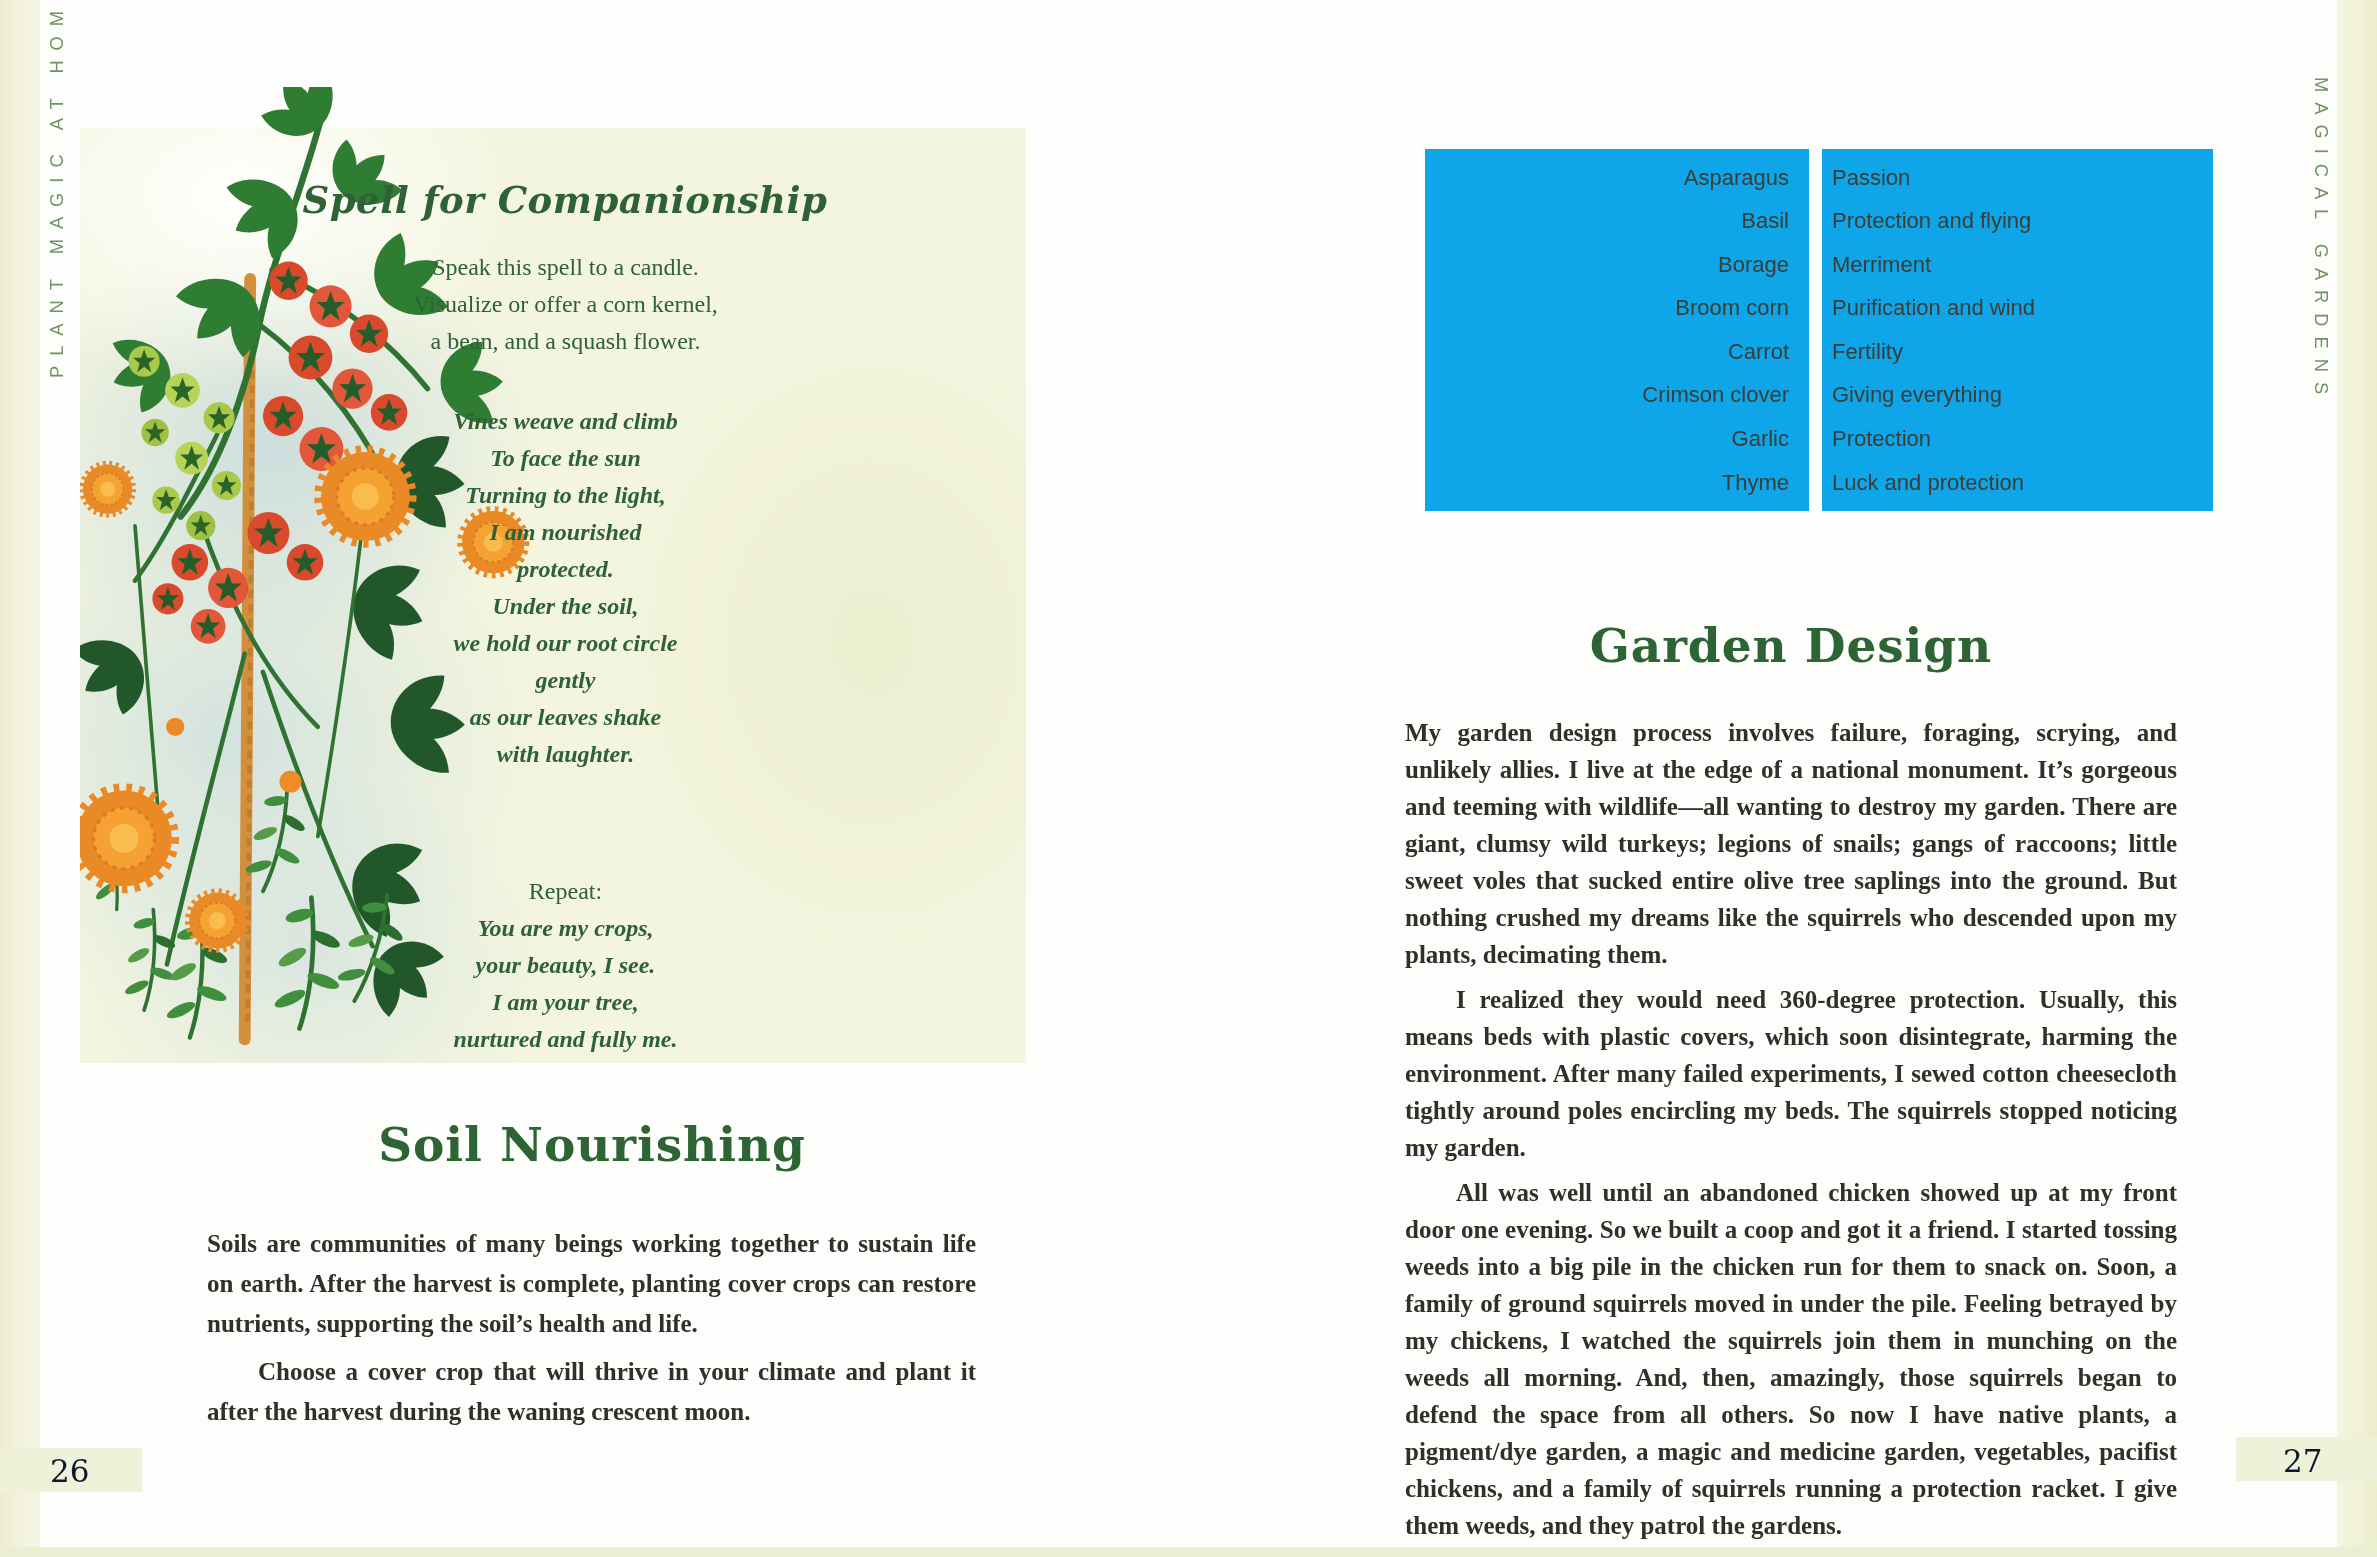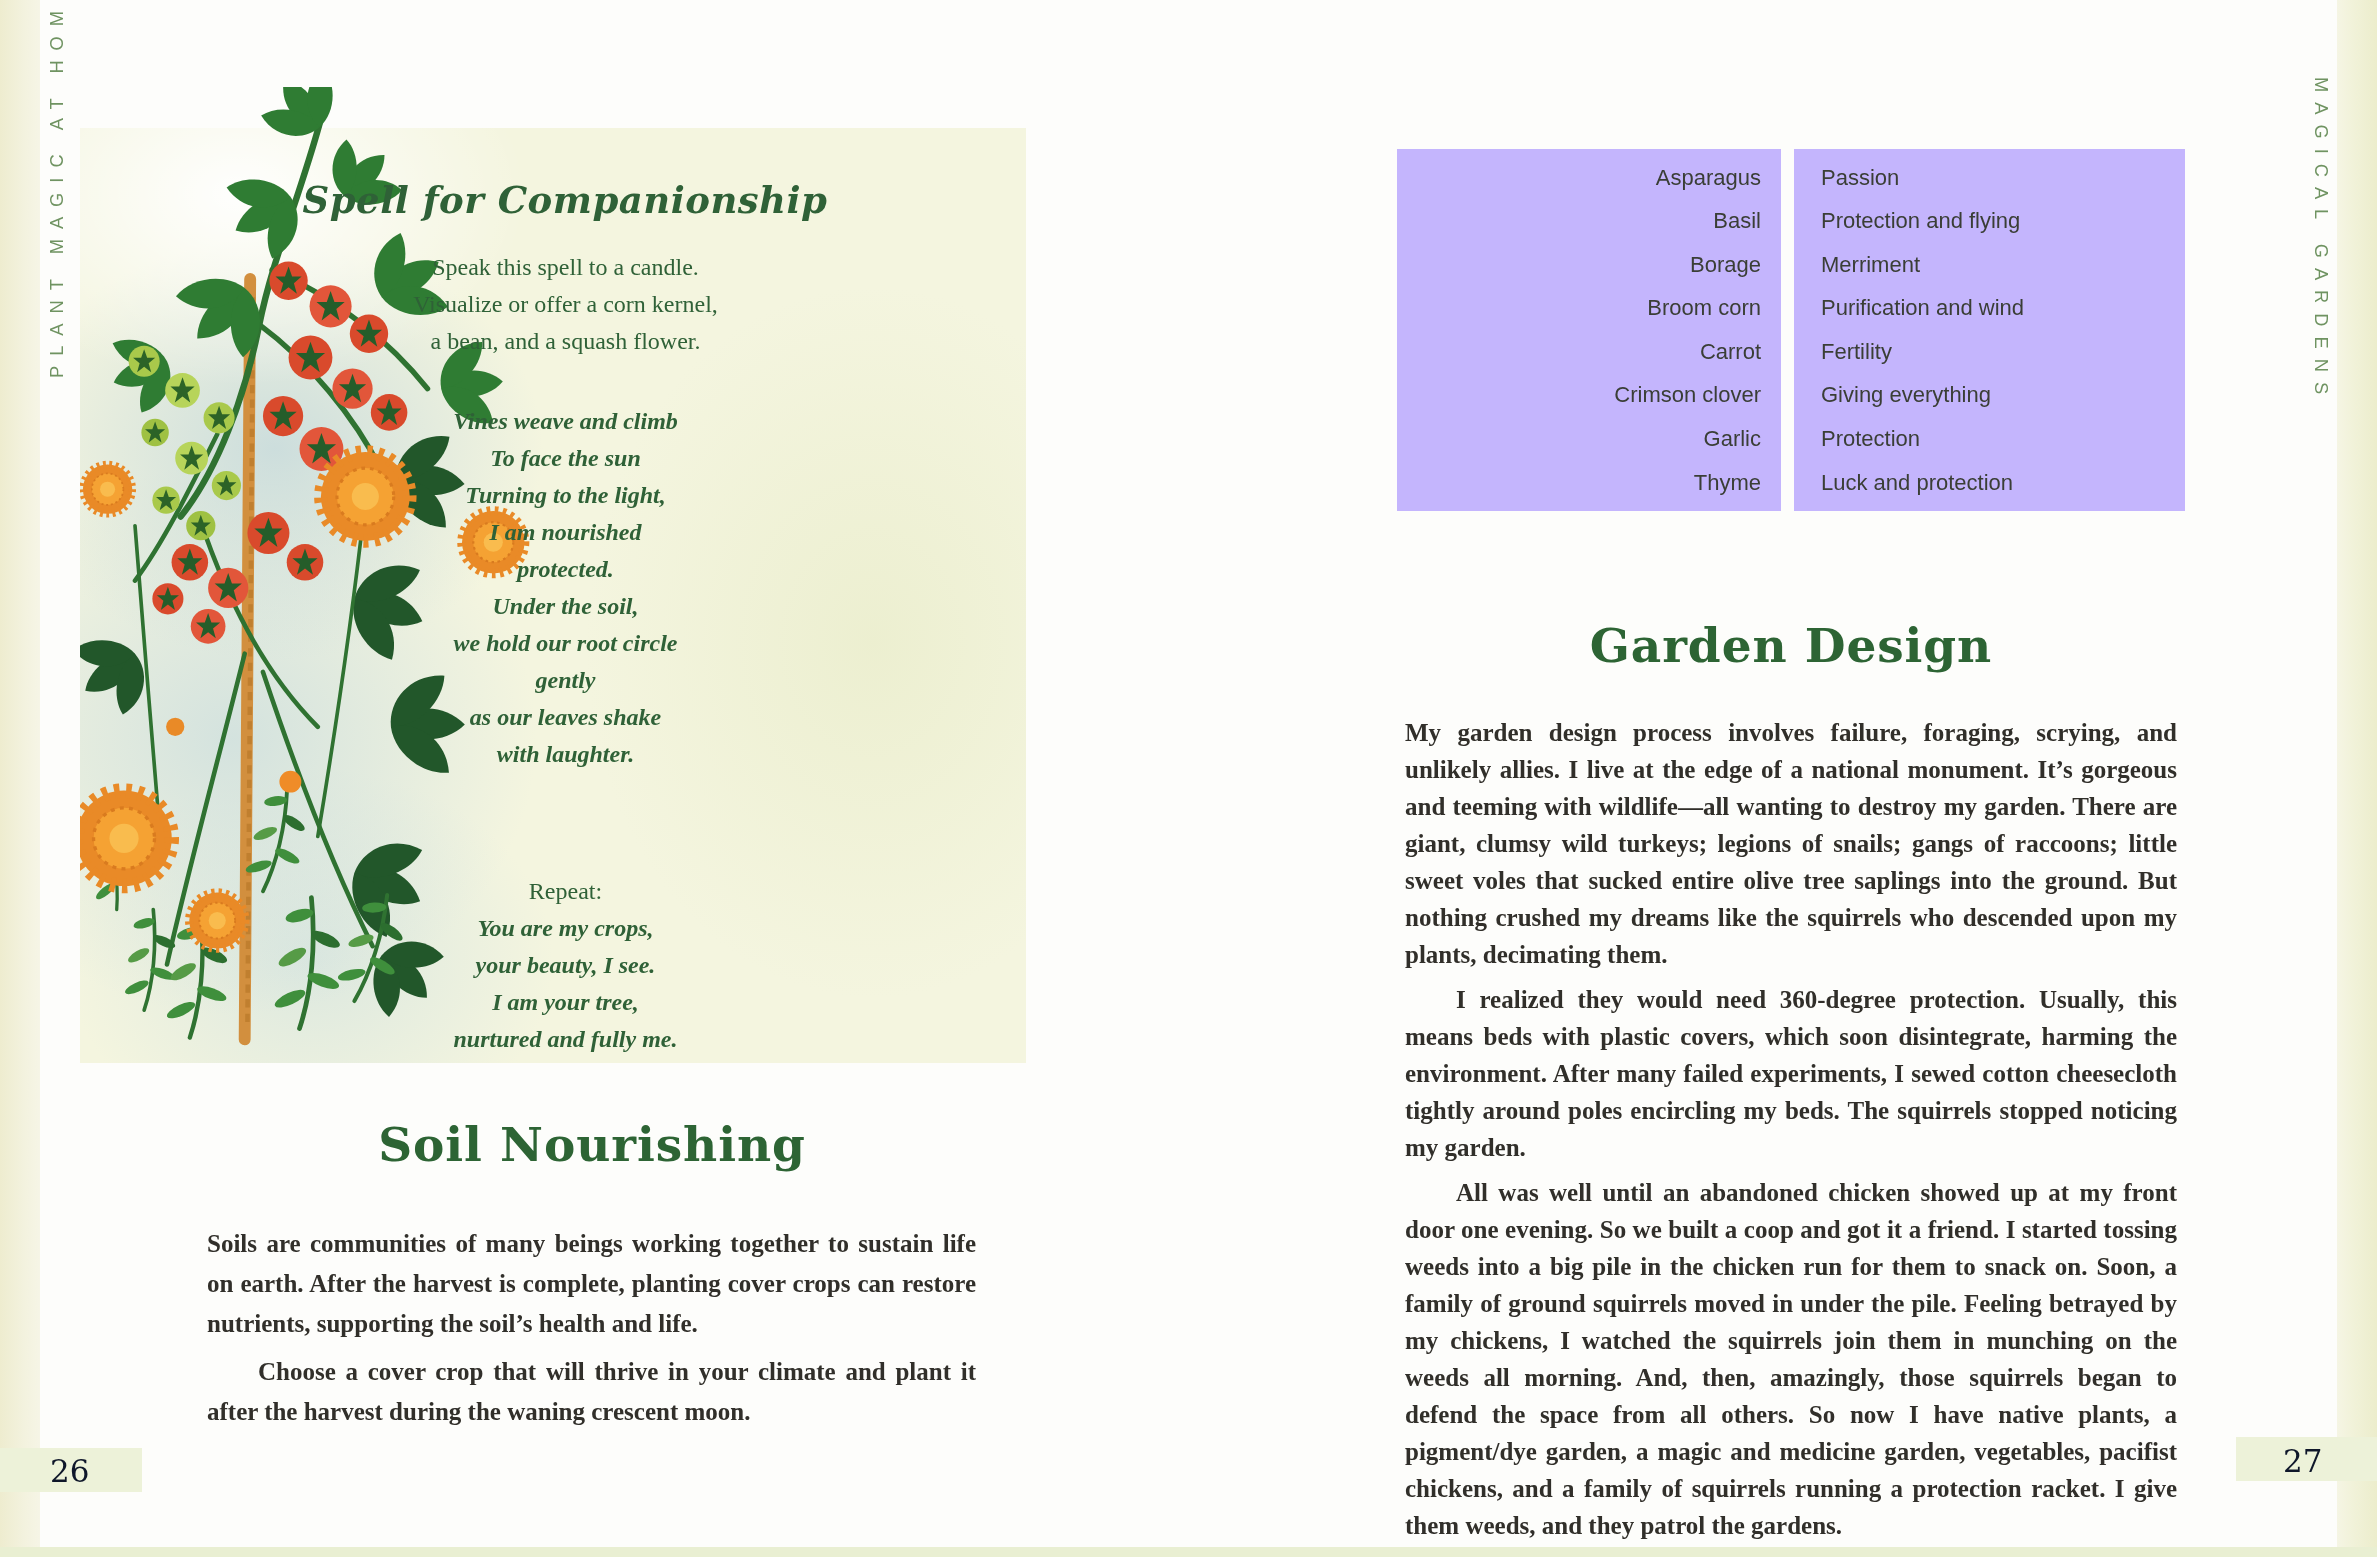--- a/index.html
+++ b/index.html
@@ -53,23 +53,23 @@
   .body-copy{color:#312f2a;font-size:25px;text-align:justify;}
   #soil-body{left:199px;top:1216px;width:785px;line-height:40px;}
   #garden-body{left:1397px;top:706px;width:788px;line-height:37px;}
   .body-copy p{margin:8px;font-weight:bold;}
   .body-copy p.indent{text-indent:51px;}
 
   
   #plant-table{left:1397px;top:149px;width:788px;}
   .t-row{position:relative;height:39px;margin-bottom:4.6px;
     font-family:"Liberation Sans",sans-serif;font-size:22px;color:#3a3e36;font-weight:500;}
-  .t-cell{position:absolute;top:0;height:57px;background:#c4b5fd;display:flex;align-items:center;}
+  .t-cell{position:absolute;top:0;height:57px;background:#0ea5e9;display:flex;align-items:center;margin-left:28px;}
   .t-plant{left:0;width:384px;justify-content:flex-end;padding-right:20px;box-sizing:border-box;}
-  .t-meaning{left:397px;width:391px;justify-content:flex-start;padding-left:27px;box-sizing:border-box;}
+  .t-meaning{left:397px;width:391px;justify-content:flex-start;padding-left:10px;box-sizing:border-box;}
 
   
   .folio-band{background:#edf2d9;}
   #band-26{left:0;top:1448px;width:142px;height:44px;}
   #band-27{left:2236px;top:1437px;width:142px;height:44px;}
   .folio{color:#0f172a;font-size:31px;font-family:"DejaVu Serif",serif;}
   #folio-26{left:50px;top:1453px;}
   #folio-27{left:2283px;top:1443px;}
 
   svg .stem{fill:none;stroke:#2f7231;stroke-linecap:round;}

